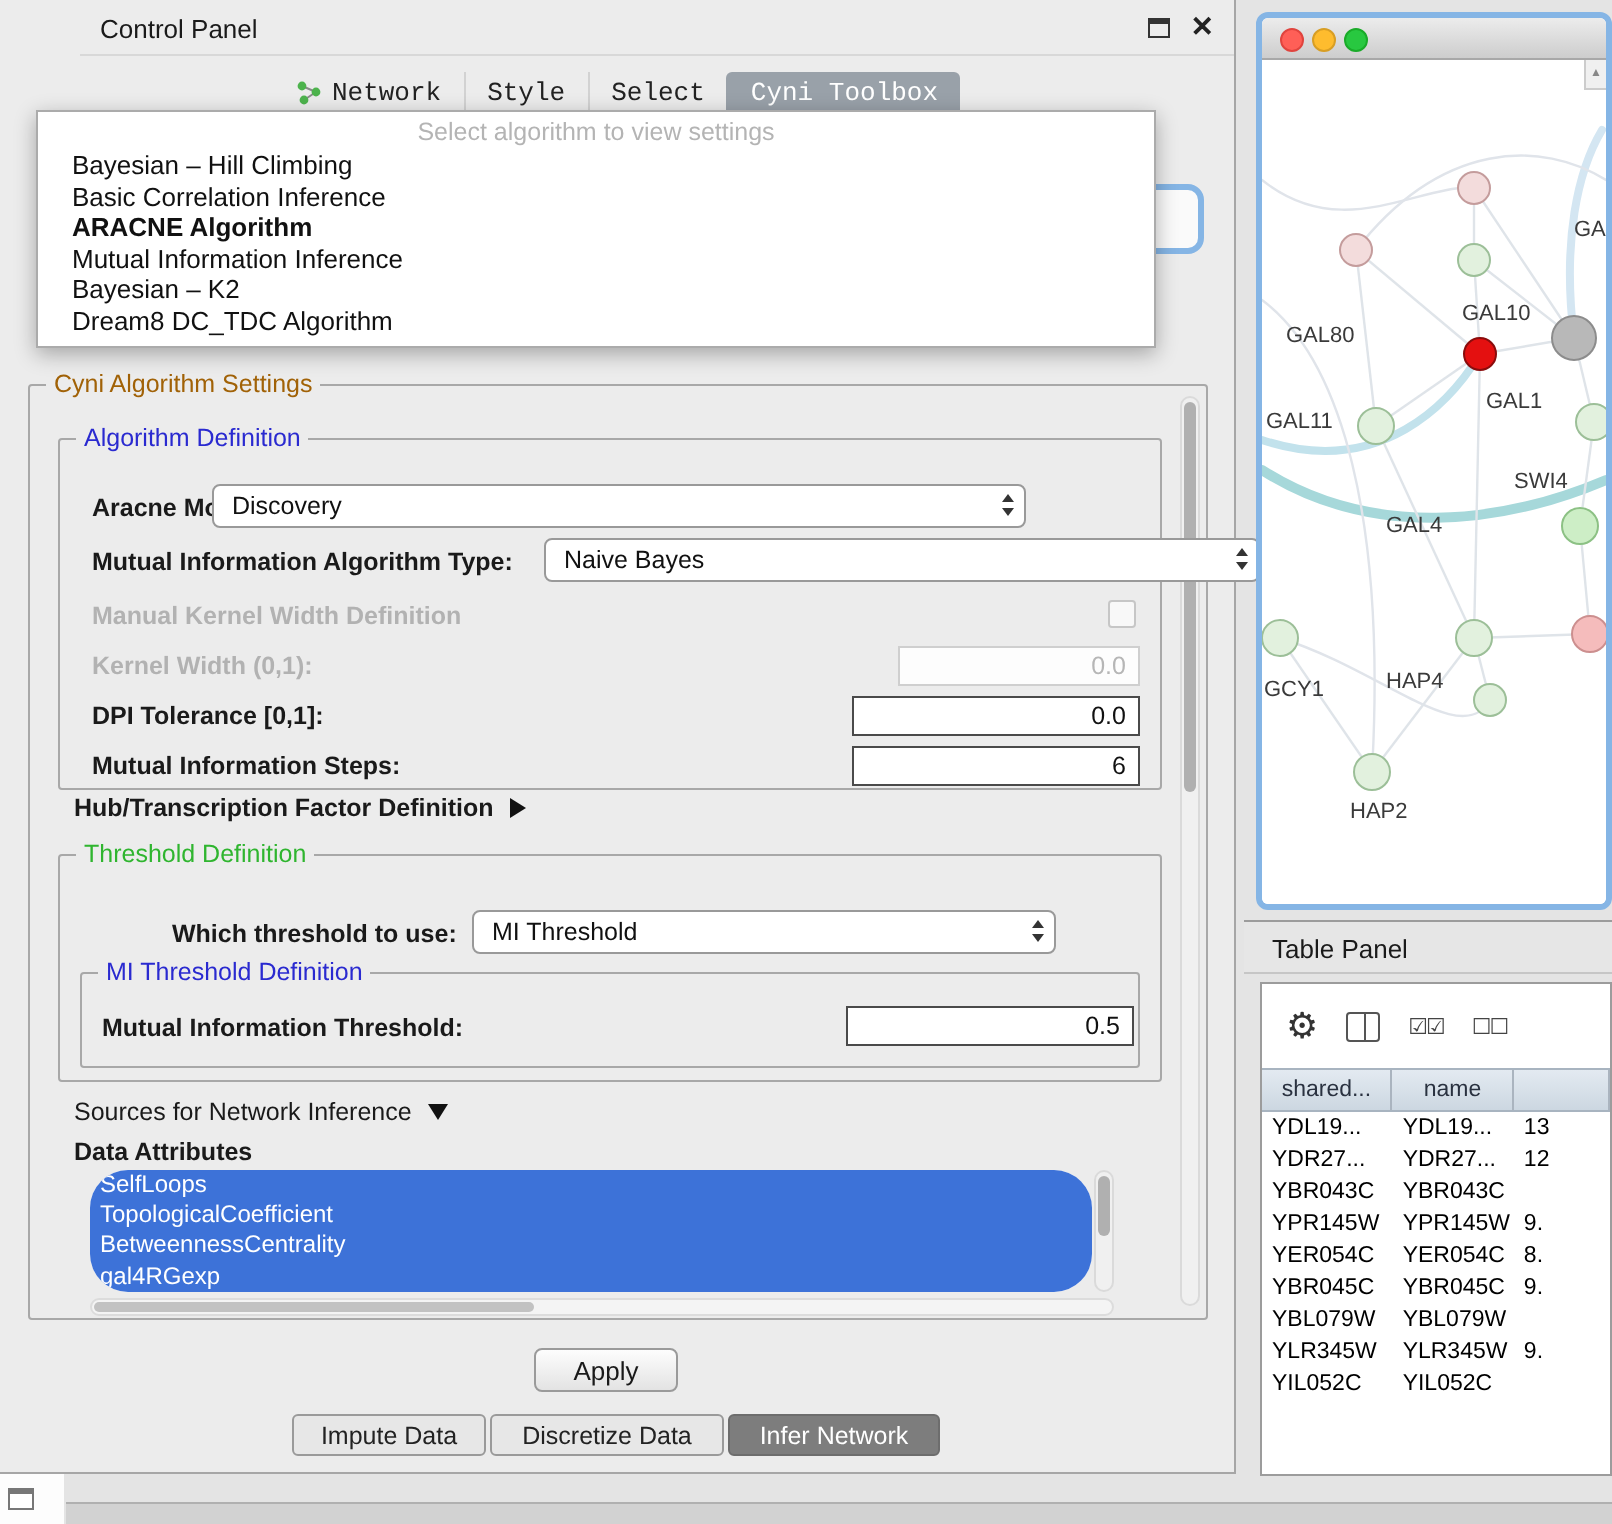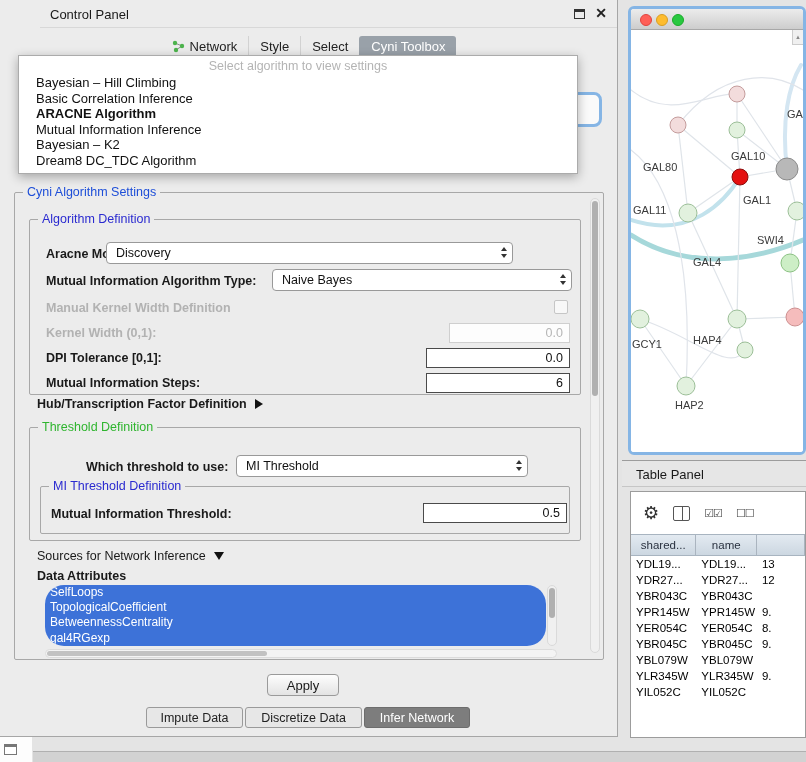--- a/index.html
+++ b/index.html
@@ -15,41 +15,41 @@
     left:0; top:0; width:618px; height:737px;
     background:#ececec; border-right:1px solid #a6a6a6; border-bottom:1px solid #a6a6a6;padding-left:40px;
   }
   .titlebar { position:relative; height:28px; border-bottom:1px solid #d8d8d8; }
   .titlebar .title { position:absolute; left:10px; top:7px; font-size:13px; color:#1a1a1a; }
   .tb-float { position:absolute; right:32px; top:9px; width:11px; height:10px;
     border:1.5px solid #333; border-top-width:3px; }
   .tb-close { position:absolute; right:10px; top:5px; font-size:14px; font-weight:bold; color:#222; }
 
   .tabbar { position:absolute; left:0; top:34px; width:100%; height:25px;
-    display:flex; justify-content:center; align-items:center; }
+    display:flex; justify-content:center; align-items:center;font-family:Liberation Mono, monospace; }
   .tab { padding:3px 11px; font-size:13px; color:#222; display:flex; align-items:center; gap:5px;
     border-left:1px solid #d2d2d2; height:22px; }
   .tab:first-child { border-left:none; }
   .tab.active { background:#99a1a9; color:#fff; border-radius:3px; border-left-color:transparent; }
 
   
   #algo-popup { left:18px; top:55px; width:560px; background:#fff;
     border:1px solid #ababab; box-shadow:0 3px 10px rgba(0,0,0,.3); z-index:40; padding:2px 0 5px; }
   .popup-placeholder { text-align:center; color:#b4b4b4; font-size:12.5px; height:17px; line-height:17px; }
   .popup-item { font-size:13px; line-height:15.5px; padding-left:17px; color:#111; white-space:nowrap; }
   .popup-item.selected { font-weight:bold; }
 
   
   #combo-fragment { left:570px; top:92px; width:32px; height:35px;
     border:3px solid #85b5e5; border-radius:8px; background:#fafafa; z-index:5; }
 
   
   .groupbox { position:absolute; border:1px solid #a8a8a8; border-radius:2px; }
   .groupbox > .legend { position:absolute; top:-8px; left:8px; background:#ececec;
-    padding:0 4px; font-size:12.5px; color:#1d4ed8; white-space:nowrap; }
+    padding:0 4px; font-size:12.5px; color:#a16207; white-space:nowrap; }
   .legend.blue { color:#2a2ad0; }
   .legend.green { color:#2fb52f; }
 
   .formlabel { position:absolute; font-size:12.5px; font-weight:bold; color:#1a1a1a; white-space:nowrap; }
   .formlabel.disabled { color:#b2b2b2; }
 
   .combo { position:absolute; height:22px; background:#fff; border:1px solid #999;
     border-radius:4px; font-size:12.5px; display:flex; align-items:center;
     padding:0 24px 0 9px; color:#111; }
   .combo .arrows { position:absolute; right:5px; top:4px; display:flex; flex-direction:column; gap:2.5px; }
@@ -179,21 +179,21 @@
       <span class="formlabel" style="left:16px; top:27px;">Aracne Mode:</span>
       <div class="combo" style="left:76px; top:22px; width:407px;">
         <span>Discovery</span>
         <span class="arrows">
             <span class="arr-up"></span>
             <span class="arr-dn"></span>
           </span>
       </div>
 
       <span class="formlabel" style="left:16px; top:54px;">Mutual Information Algorithm Type:</span>
-      <div class="combo" style="left:242px; top:49px; width:300px;">
+      <div class="combo" style="left:242px; top:49px; width:358px;">
         <span>Naive Bayes</span>
         <span class="arrows">
             <span class="arr-up"></span>
             <span class="arr-dn"></span>
           </span>
       </div>
 
       <span class="formlabel disabled" style="left:16px; top:81px;">Manual Kernel Width Definition</span>
       <span class="checkbox" style="left:524px; top:80px;"></span>
 

